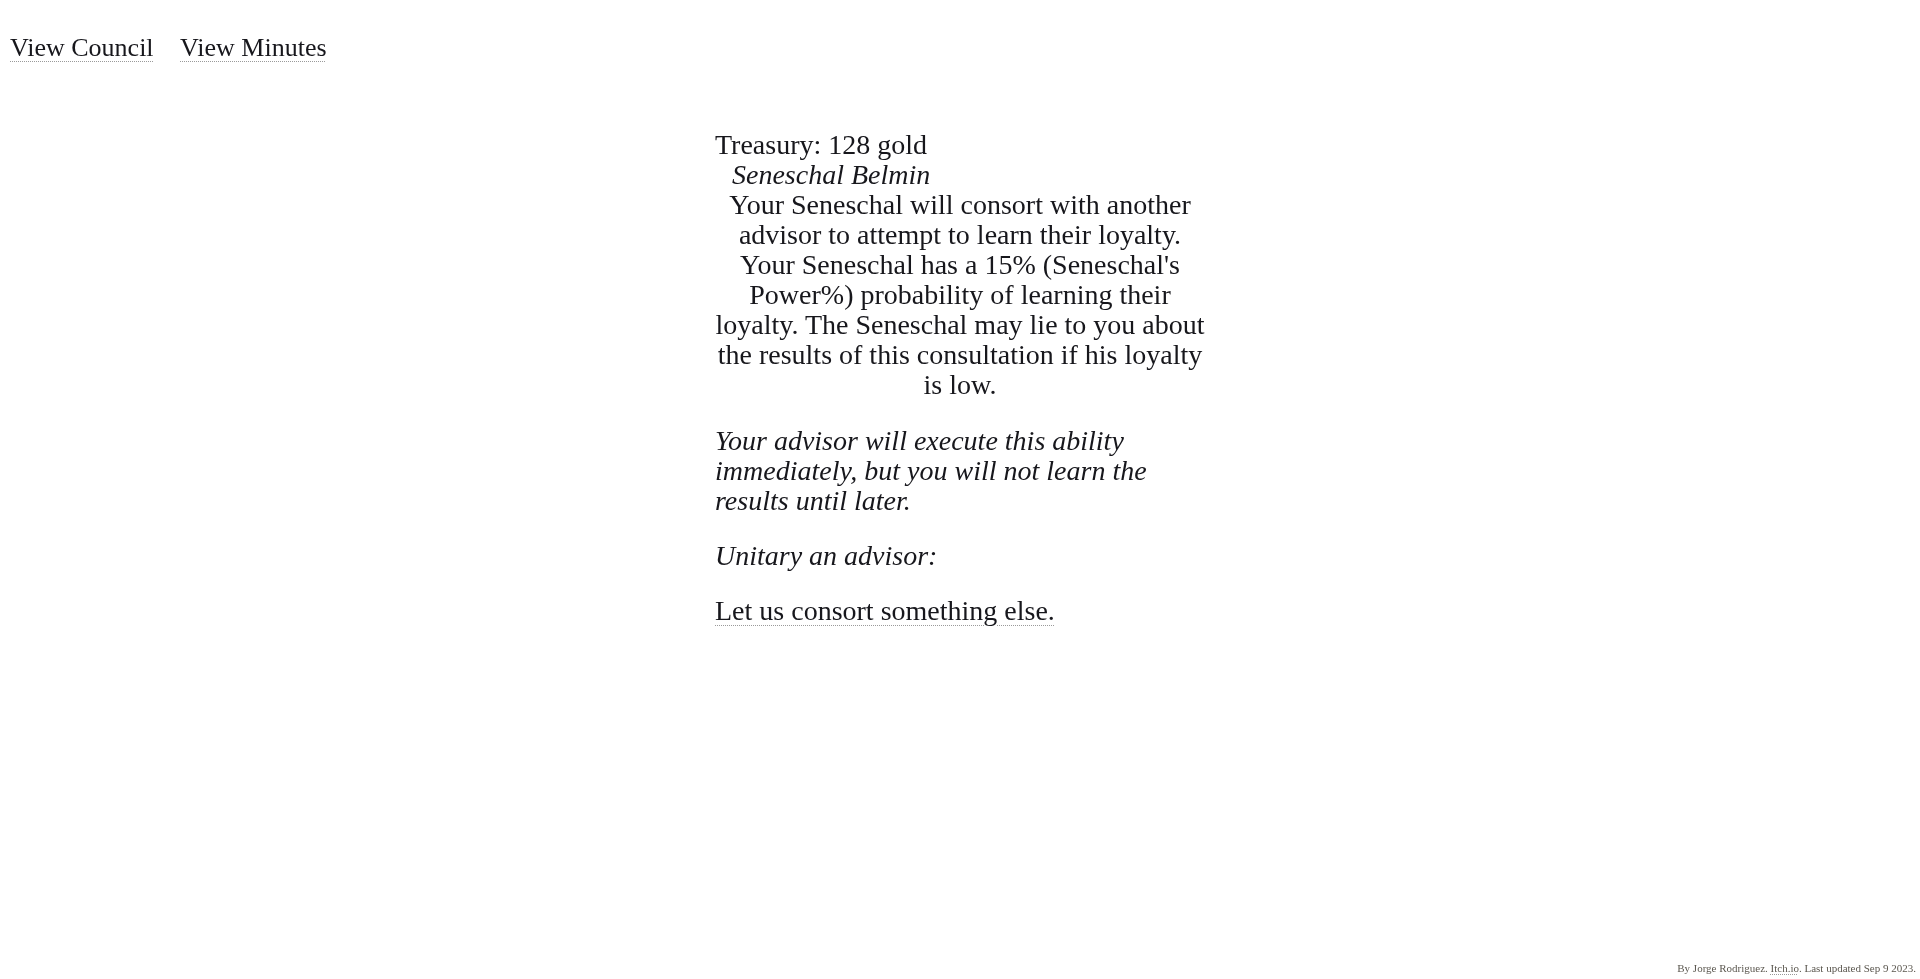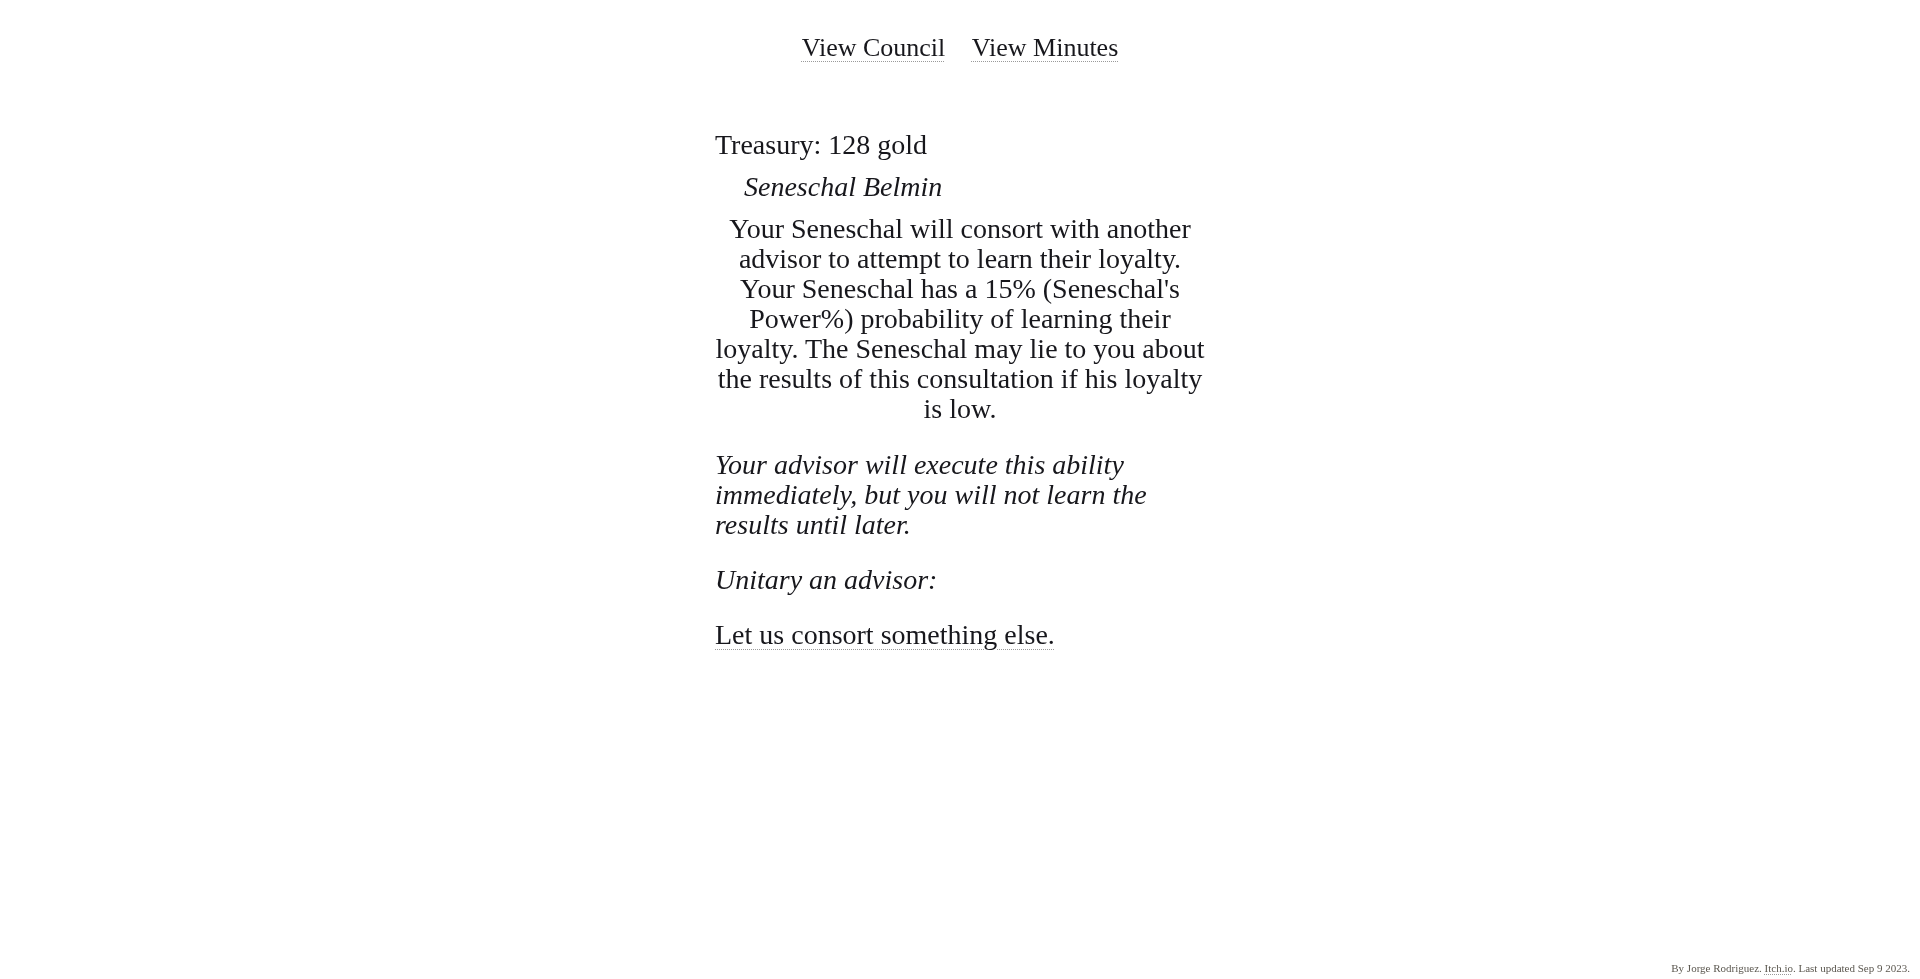--- a/index.html
+++ b/index.html
@@ -20,35 +20,35 @@
     color: #17171c;
     text-decoration: underline;
     text-decoration-style: dotted;
     text-decoration-color: #9a9a9a;
     text-decoration-thickness: 1px;
     text-underline-offset: 5px;
     cursor: pointer;
   }
   .top-nav {
     padding-top: 33px;
-    text-align: center;
+    text-align: left;
     font-size: 26px;
     line-height: 30px;
   }
   .top-nav a { margin: 0 10px; }
   .passage {
     width: 490px;
     margin: 67px auto 0 auto;
     font-size: 28px;
     line-height: 30px;
     text-align: left;
   }
   .treasury-line { margin: 0; }
   .advisor-heading {
-    margin: 12px;
+    margin: 0;
     padding-left: 17px;
     font-style: italic;
   }
   .passage p { margin: 0; }
   .ability-description { margin: 0 0 26px 0 !important; text-align: center; }
   .timing-note {
     font-style: italic;
     margin: 0 0 25px 0 !important;
   }
   .select-prompt {
@@ -59,21 +59,21 @@
     margin: 0 0 20px 0;
     padding: 0 0 0 30px;
     list-style: disc outside;
   }
   .advisor-list li {
     line-height: 31px;
   }
   .back-link-row { margin: 0; }
   .credits {
     position: absolute;
-    right: 10px;
+    right: 4px;
     bottom: 4px;
     font-size: 11px;
     line-height: 13px;
     color: #5c5850;
   }
   .credits a {
     color: #5c5850;
     text-underline-offset: 2px;
   }
 </style>

